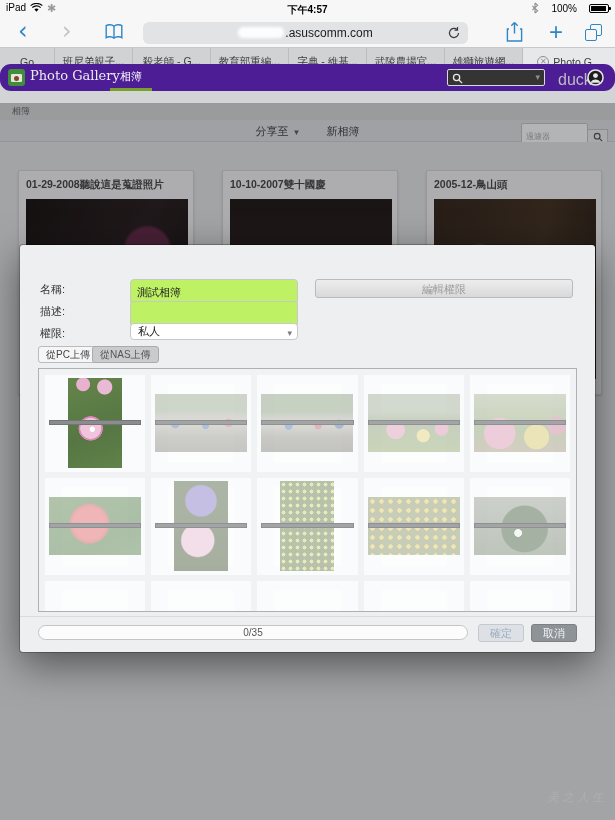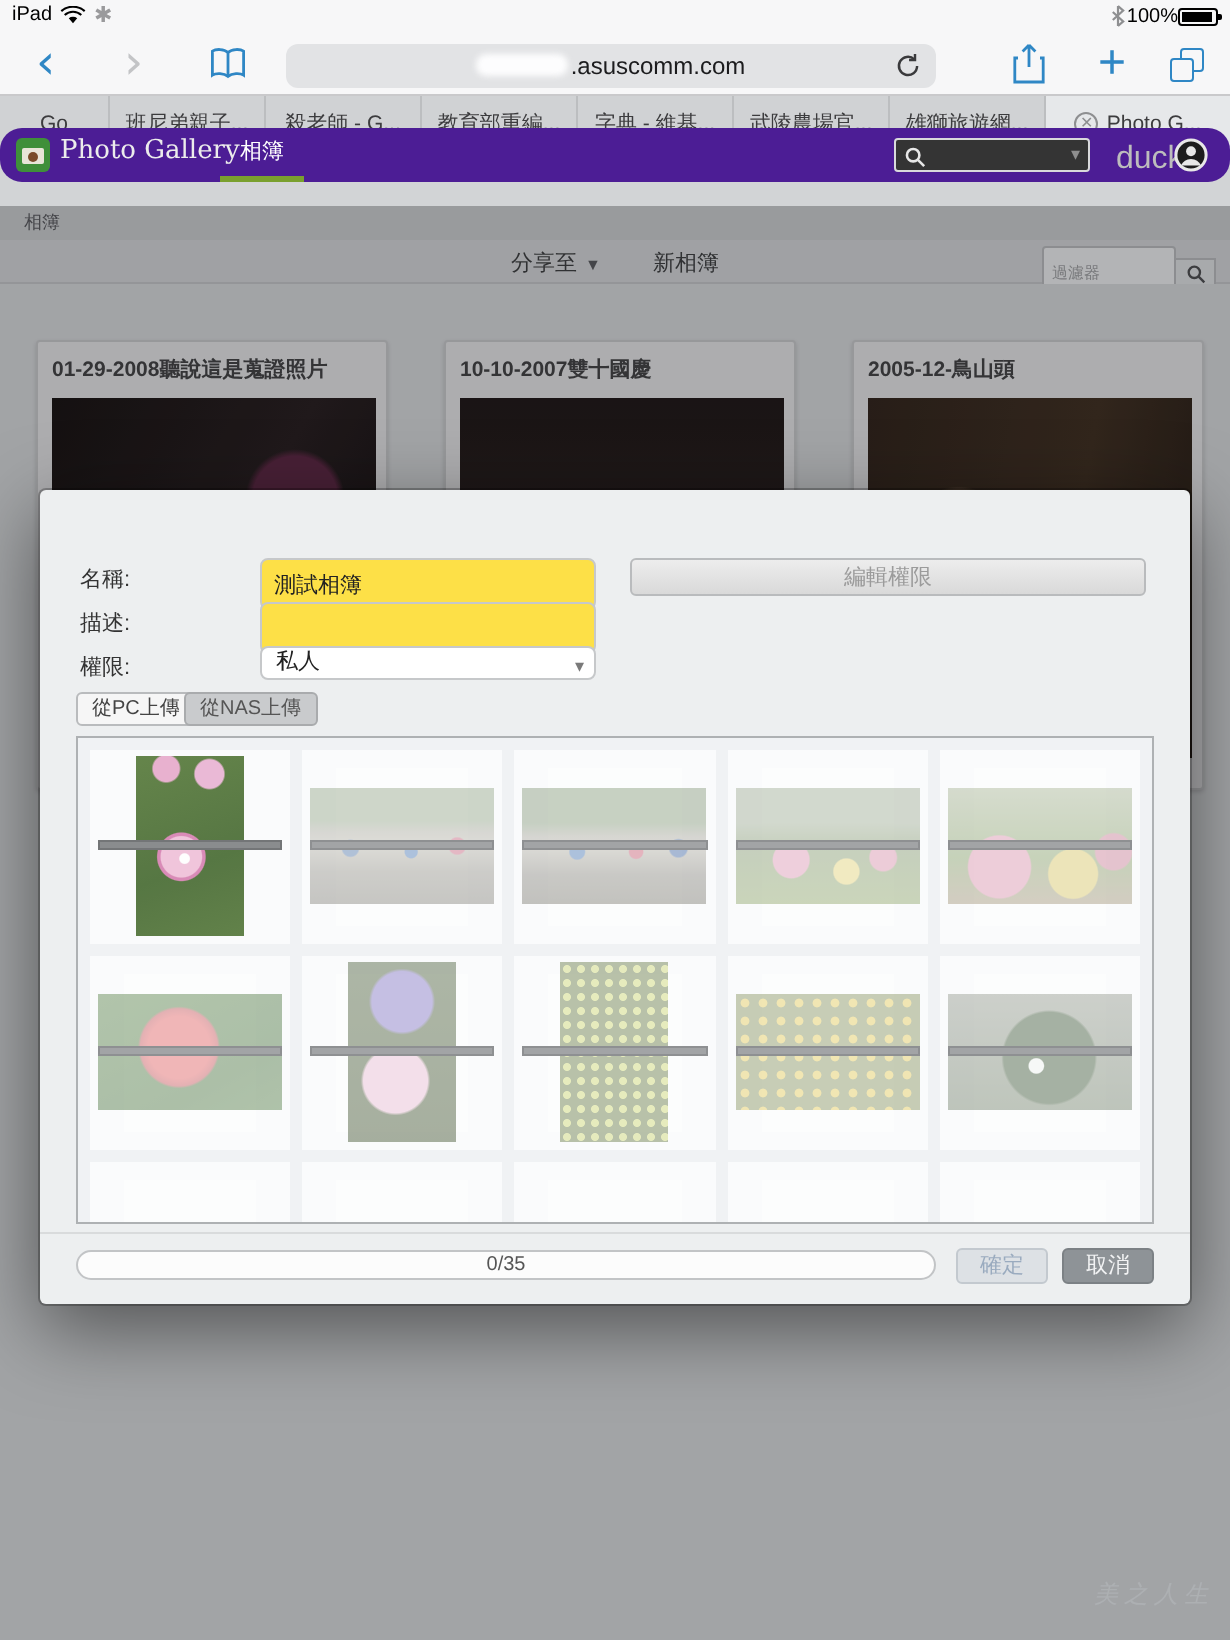--- a/index.html
+++ b/index.html
@@ -3,21 +3,21 @@
 <meta charset="utf-8">
 <style>
   * { margin:0; padding:0; box-sizing:border-box; }
   html,body { width:615px; height:820px; }
   body { font-family:"Liberation Sans", sans-serif; position:relative; overflow:hidden; background:#d2d4d6; }
 
   
   .status-bar { position:absolute; top:0; left:0; width:615px; height:18px; background:#f7f7f8; font-size:10px; color:#000; }
   .sb-left { position:absolute; left:6px; top:2px; display:flex; align-items:center; gap:4px; }
   .sb-time { position:absolute; left:0; right:0; top:3px; text-align:center; font-weight:bold; font-size:10px; }
-  .sb-right { position:absolute; right:6px; top:2px; display:flex; align-items:center; gap:0; }
+  .sb-right { position:absolute; right:6px; top:2px; display:flex; align-items:center; gap:12px; }
   .battery { width:20px; height:9px; border:1px solid #000; border-radius:2px; position:relative; }
   .battery::before { content:""; position:absolute; left:1px; top:1px; bottom:1px; width:15px; background:#000; }
   .battery::after { content:""; position:absolute; right:-3px; top:2px; width:2px; height:3px; background:#000; border-radius:0 1px 1px 0; }
   .spin-glyph { color:#9a9a9c; font-size:11px; line-height:10px; }
 
   
   .safari-bar { position:absolute; top:18px; left:0; width:615px; height:30px; background:#f7f7f8; border-bottom:1px solid #c9c9cb; }
   .nav-chevron { font-size:24px; line-height:26px; font-family:"DejaVu Sans",sans-serif; }
   .back { position:absolute; left:18px; top:0; color:#2f87c5; }
   .fwd  { position:absolute; left:62px; top:0; color:#c3c4c6; }
@@ -71,21 +71,21 @@
 
   .watermark { position:absolute; right:8px; bottom:14px; font-family:"DejaVu Serif", serif; font-style:italic; font-size:12px; letter-spacing:3px; color:rgba(235,240,244,.55); }
 
   
   .dim { position:absolute; top:103px; left:0; width:615px; height:717px; background:rgba(18,20,22,.25); }
 
   
   .modal { position:absolute; left:20px; top:245px; width:575px; height:407px; background:#edeff0; border-radius:3px; box-shadow:0 12px 40px rgba(0,0,0,.5), 0 0 0 1px rgba(0,0,0,.25); }
   .modal-title { position:absolute; top:0; left:0; right:0; height:26px; background:#2d2d2d; border-radius:3px 3px 0 0; color:#f0f0f0; font-size:12px; text-align:center; line-height:26px; }
   .frm-label { position:absolute; left:20px; width:80px; font-size:11px; color:#333; }
-  .frm-input { position:absolute; left:110px; width:168px; height:17px; background:#fde047; border:1px solid #c6c8ca; border-radius:4px; font-size:11px; padding:12px 6px; color:#222; }
+  .frm-input { position:absolute; left:110px; width:168px; height:17px; background:#bef264; border:1px solid #c6c8ca; border-radius:4px; font-size:11px; padding:12px 6px; color:#222; }
   .perm-select { position:absolute; left:110px; width:168px; height:17px; background:#fff; border:1px solid #c6c8ca; border-radius:4px; font-size:11px; line-height:15px; padding:0 7px; color:#222; }
   .perm-select .caret { position:absolute; right:5px; top:2px; font-size:9px; color:#7a7a7a; }
   .edit-perm-btn { position:absolute; left:295px; top:34px; width:258px; height:19px; background:linear-gradient(#ededed,#d9d9d9); border:1px solid #b9bbbd; border-radius:3px; font-size:11px; color:#9b9b9b; text-align:center; line-height:18px; }
   .src-btn { position:absolute; top:101px; height:17px; font-size:10px; line-height:15px; padding:0 7px; border-radius:3px; }
   .pc-btn { left:18px; background:#f6f6f6; border:1px solid #b9bbbd; color:#444; }
   .nas-btn { left:72px; background:#c9cbcd; border:1px solid #a9abad; color:#555; }
 
   
   .grid-panel { position:absolute; left:18px; top:123px; width:539px; height:244px; background:#f0f2f4; border:1px solid #aeb1b3; overflow:hidden; }
   .grid { display:grid; grid-template-columns:repeat(5,1fr); grid-auto-rows:97px; gap:6px; padding:6px; }
@@ -122,20 +122,21 @@
 <div class="status-bar">
   <div class="sb-left">
     <span>iPad</span>
     <svg width="13" height="10" viewBox="0 0 16 12">
         <path d="M8 10.5l2.6-3.1A4.1 4.1 0 0 0 8 6.5a4.1 4.1 0 0 0-2.6.9z" fill="#000"></path>
         <path d="M2.9 5.4A7.6 7.6 0 0 1 8 3.4c1.9 0 3.7.7 5.1 2" fill="none" stroke="#000" stroke-width="1.3"></path>
         <path d="M.8 3A10.8 10.8 0 0 1 8 .3c2.7 0 5.3 1 7.2 2.7" fill="none" stroke="#000" stroke-width="1.3"></path>
       </svg>
     <span class="spin-glyph">✱</span>
   </div>
+  <div class="sb-time">下午4:57</div>
   <div class="sb-right">
     <svg width="8" height="12" viewBox="0 0 8 12">
         <path d="M4 1v10M4 1l2.6 2.3L1.4 8M4 11l2.6-2.3L1.4 4" fill="none" stroke="#8e8f91" stroke-width="1.1"></path>
       </svg>
     <span>100%</span>
     <span class="battery"></span>
   </div>
 </div>
 
 <div class="safari-bar">

